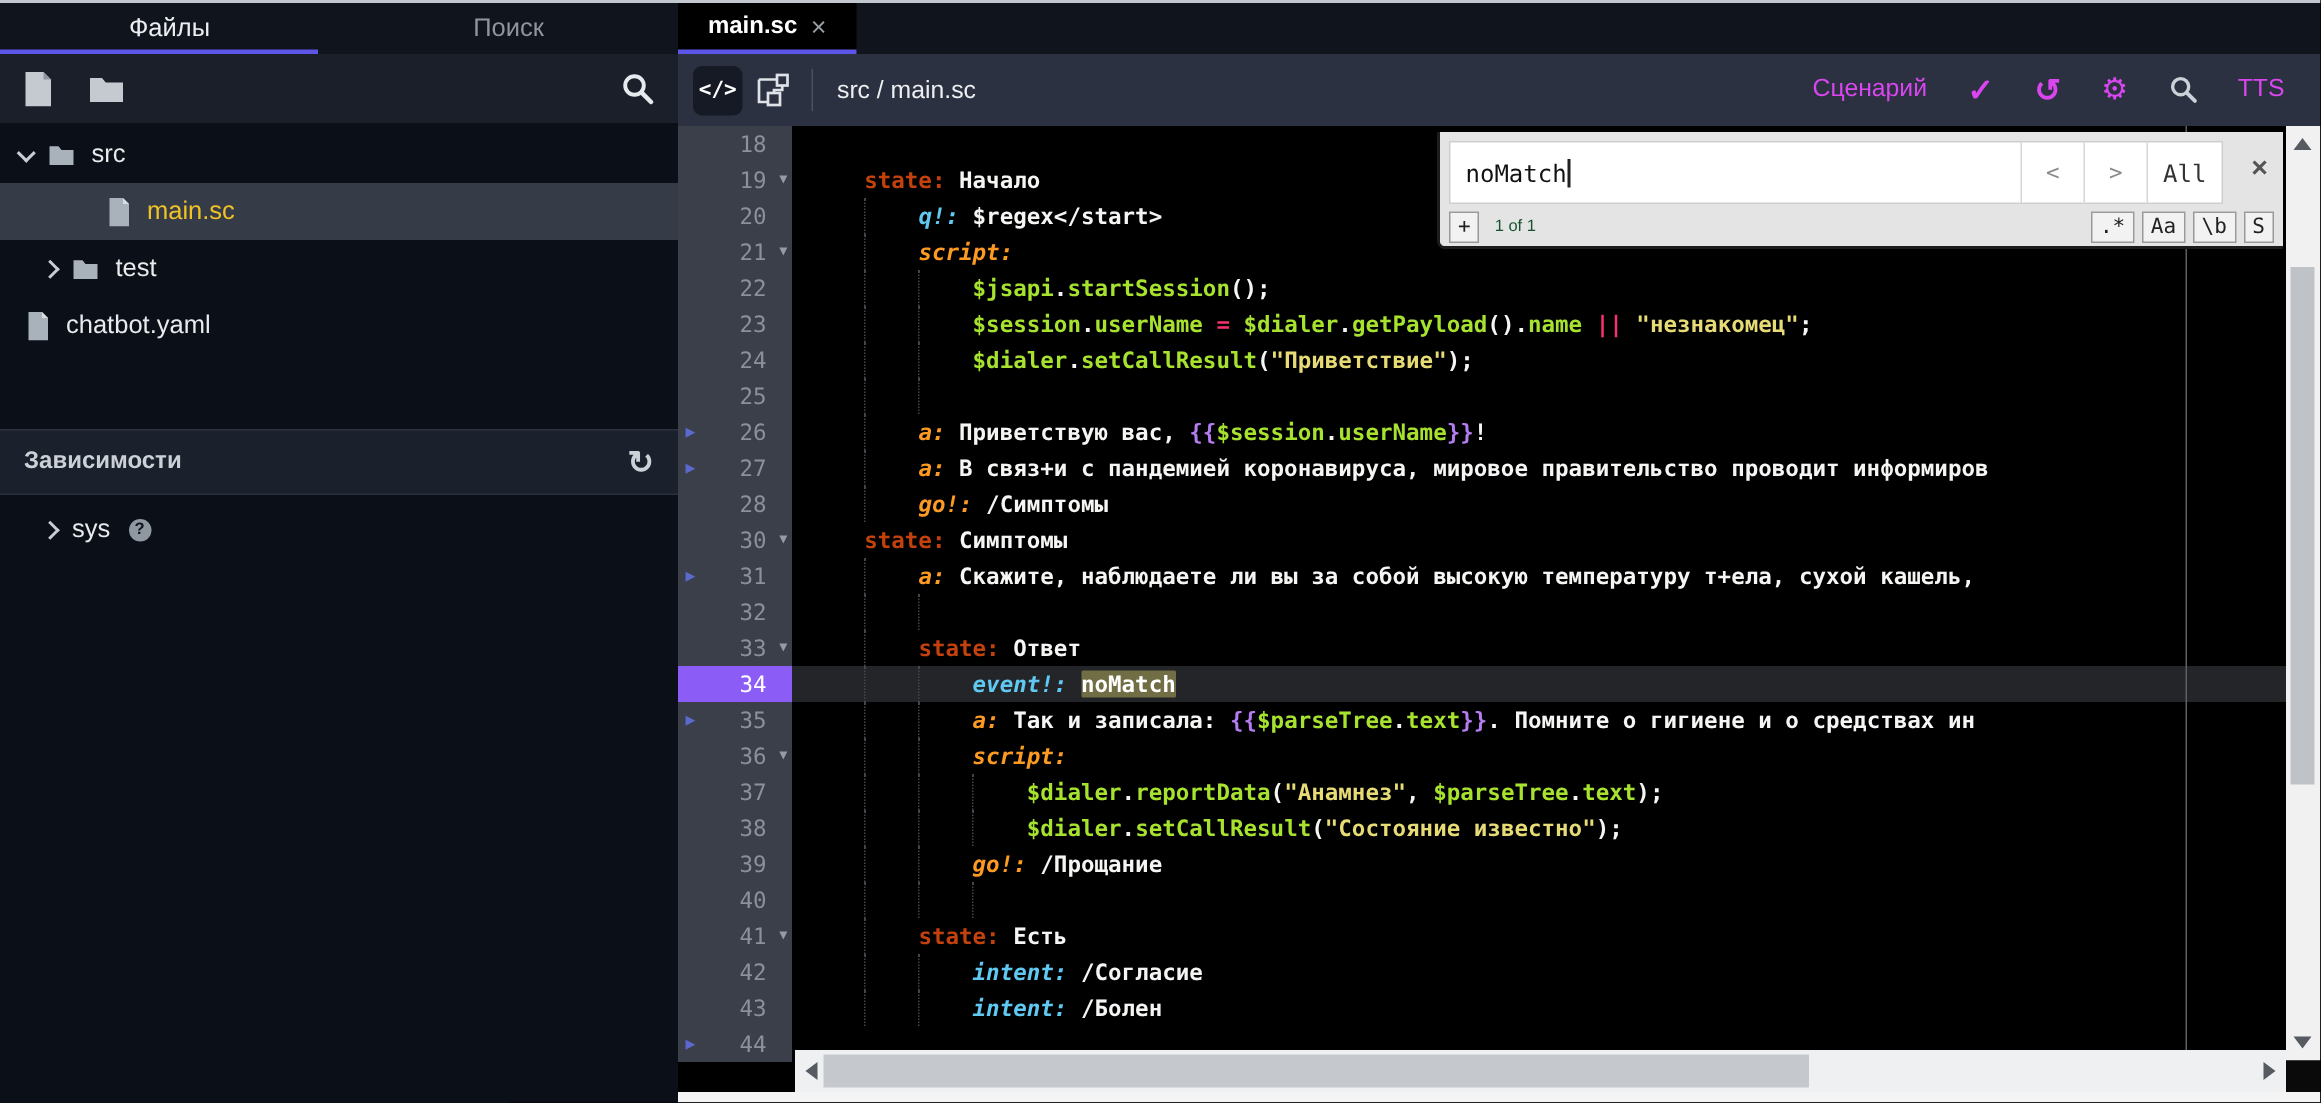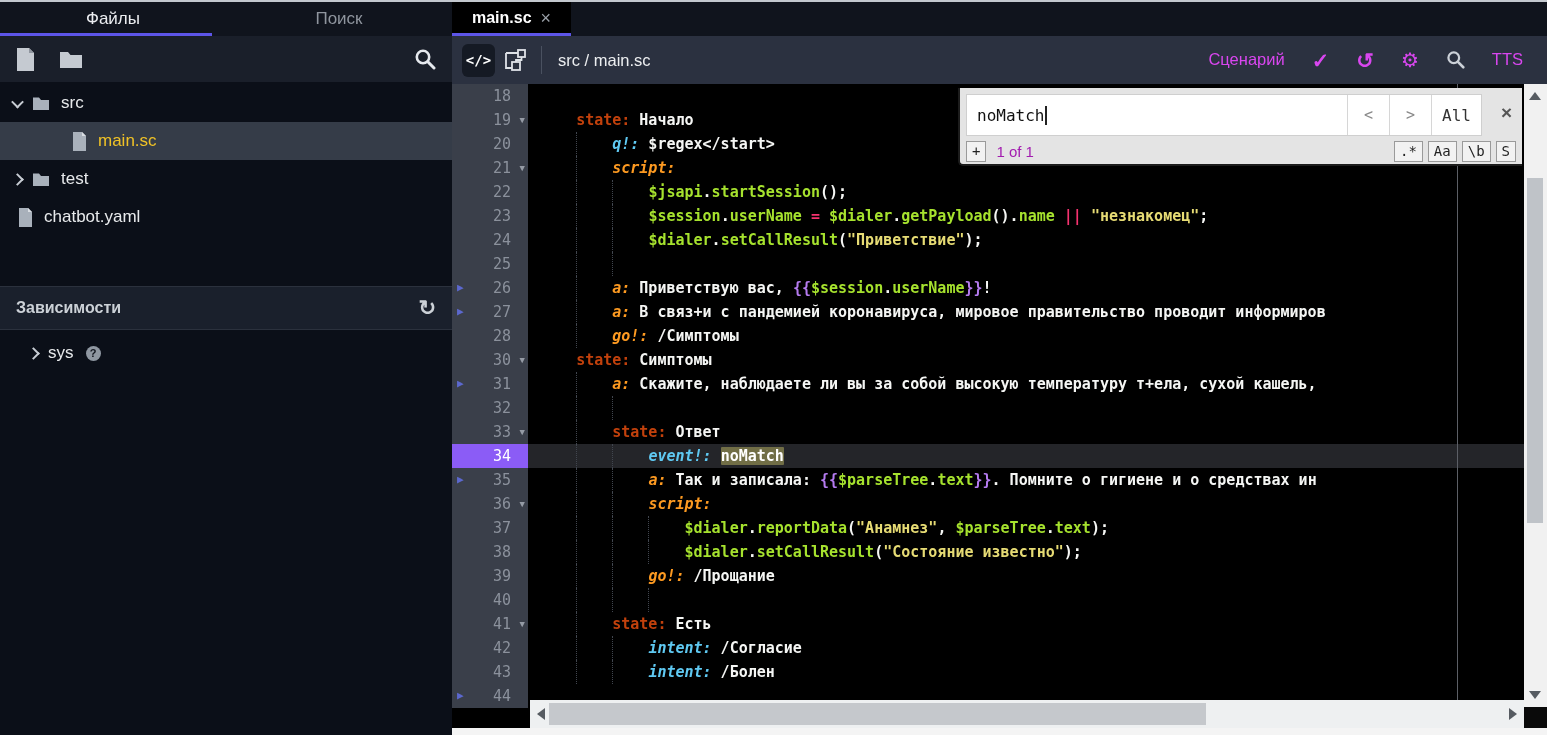--- a/index.html
+++ b/index.html
@@ -79,21 +79,21 @@
   
   .spanel { position:absolute; left:506px; top:4px; width:564px; height:78px; background:#e4e4e4; border-left:2px solid #1c1c1c; border-bottom:2px solid #1c1c1c; border-bottom-left-radius:5px; z-index:10; font-family:"DejaVu Sans Mono", monospace; }
   .sp-row1 { position:absolute; left:6px; top:6px; right:40px; height:42px; background:#fff; border:1px solid #cfcfcf; display:flex; }
   .sp-input { flex:1; display:flex; align-items:center; padding-left:10px; font-size:16px; color:#111; cursor:text; }
   .caret { display:inline-block; width:2px; height:19px; background:#222; margin-left:1px; }
   .sp-nav { width:42px; border-left:1px solid #d6d6d6; display:flex; align-items:center; justify-content:center; font-size:15px; color:#8a8a8a; cursor:pointer; }
   .sp-all { width:50px; color:#333; font-size:16px; }
   .sp-close { position:absolute; right:10px; top:14px; font-size:19px; font-weight:bold; color:#555; cursor:pointer; font-family:"Liberation Sans", sans-serif; }
   .sp-row2 { position:absolute; left:6px; right:6px; top:52px; height:22px; display:flex; align-items:center; gap:10px; }
   .sp-btn { border:1px solid #9a9a9a; background:#f2f2f2; color:#222; font-size:14px; padding:0 5px; height:21px; display:flex; align-items:center; cursor:pointer; }
-  .sp-count { color:#a21caf; font-size:15px; font-family:"Liberation Sans", sans-serif; }
+  .sp-count { color:#14532d; font-size:11px; font-family:"Liberation Sans", sans-serif; }
   .sp-sp { flex:1; }
   .sp-opt { margin-left:-5px; }
 
   
   .vsb { position:absolute; right:0; top:0; width:23px; height:623px; background:#f1f1f1; z-index:8; }
   .vsb-up { position:absolute; left:5px; top:8px; width:0; height:0; border-left:6px solid transparent; border-right:6px solid transparent; border-bottom:8px solid #565b61; }
   .vsb-thumb { position:absolute; left:3px; width:16px; top:94px; height:345px; background:#bfc3c8; cursor:pointer; }
   .vsb-down { position:absolute; left:5px; bottom:8px; width:0; height:0; border-left:6px solid transparent; border-right:6px solid transparent; border-top:8px solid #565b61; }
   .vsb-corner { position:absolute; right:0; top:623px; width:23px; height:28px; background:#0a0a0a; z-index:8; }
   .hsb { position:absolute; left:78px; right:23px; top:616px; height:28px; background:#eef0f1; z-index:8; }
@@ -160,21 +160,21 @@
           </div>
           <div class="titem selected" style="padding-left: 72px;">
             <span class="t-icon">
               <svg width="15" height="19" viewBox="0 0 15 19">
                 <path d="M1 0 h9 l4 4 v15 h-13 z" fill="#a9b1bb"></path>
                 <path d="M10 0 l4 4 h-4 z" fill="#d9dde2"></path>
               </svg>
             </span>
             <span class="yellow">main.sc</span>
           </div>
-          <div class="titem" style="padding-left: 2px;">
+          <div class="titem" style="padding-left: 18px;">
             <span class="t-chev">
               <i class="chev right"></i>
             </span>
             <span class="t-icon">
               <svg width="18" height="15" viewBox="0 0 18 15">
                 <path d="M1 1.5 h6 l2 2.5 h8 v10 h-16 z" fill="#a9b1bb"></path>
               </svg>
             </span>
             <span>test</span>
           </div>

